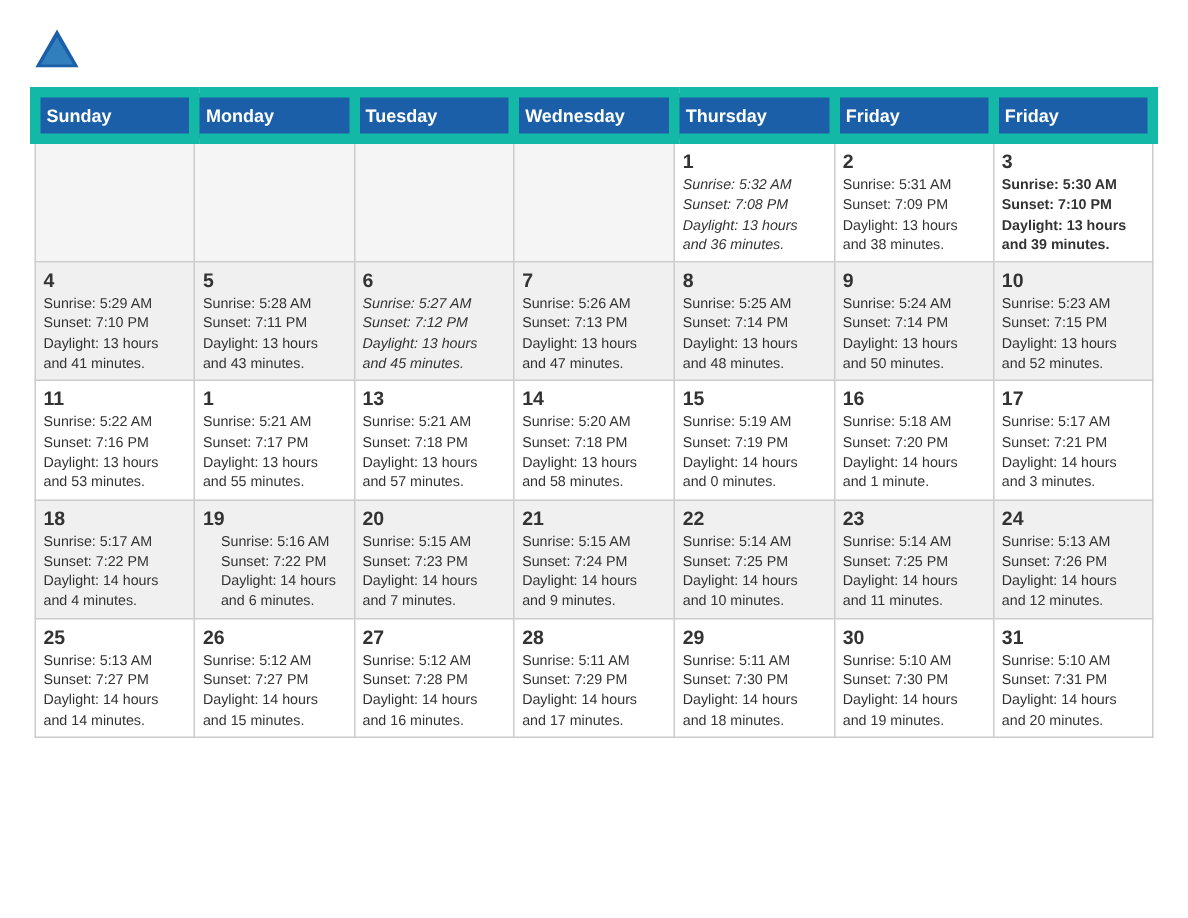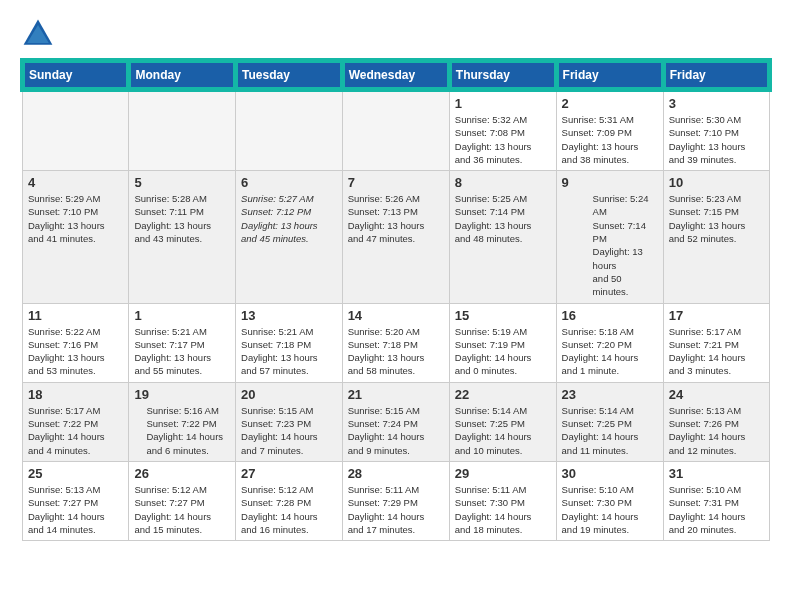--- a/index.html
+++ b/index.html
@@ -57,21 +57,21 @@
       border-collapse: collapse;
       margin-top: 4px;
     }
     .calendar th {
       background: #1a5fa8;
       color: #fff;
       font-size: 12px;
       font-weight: bold;
       padding: 5px 4px;
       text-align: left;
-      border: 5px solid #14b8a6;
+      border: 7px solid #14b8a6;
     }
     .calendar td {
       border: 1px solid #ccc;
       vertical-align: top;
       padding: 4px 5px;
       width: 108px;
       min-height: 80px;
       font-size: 10px;
       color: #333;
       background: #fff;
@@ -127,35 +127,35 @@
       </tr>
   </thead>
   <tbody id="calendar-body">
   <tr>
         <td class="empty"></td>
         <td class="empty"></td>
         <td class="empty"></td>
         <td class="empty"></td>
         <td>
           <div class="day-number">1</div>
-          <div class="day-info" style="white-space: pre-line;">Sunrise: 5:32 AM
+          <div class="day-info" style="white-space: pre-line; font-style: italic;">Sunrise: 5:32 AM
 Sunset: 7:08 PM
 Daylight: 13 hours
 and 36 minutes.</div>
         </td>
         <td>
           <div class="day-number">2</div>
           <div class="day-info" style="white-space: pre-line;">Sunrise: 5:31 AM
 Sunset: 7:09 PM
 Daylight: 13 hours
 and 38 minutes.</div>
         </td>
         <td>
           <div class="day-number">3</div>
-          <div class="day-info" style="white-space: pre-line;">Sunrise: 5:30 AM
+          <div class="day-info" style="white-space: pre-line; font-weight: bold;">Sunrise: 5:30 AM
 Sunset: 7:10 PM
 Daylight: 13 hours
 and 39 minutes.</div>
         </td>
       </tr>
       <tr class="row-shaded">
         <td>
           <div class="day-number">4</div>
           <div class="day-info" style="white-space: pre-line;">Sunrise: 5:29 AM
 Sunset: 7:10 PM
@@ -185,21 +185,21 @@
         </td>
         <td>
           <div class="day-number">8</div>
           <div class="day-info" style="white-space: pre-line;">Sunrise: 5:25 AM
 Sunset: 7:14 PM
 Daylight: 13 hours
 and 48 minutes.</div>
         </td>
         <td>
           <div class="day-number">9</div>
-          <div class="day-info" style="white-space: pre-line; margin-left: 31px;">Sunrise: 5:24 AM
+          <div class="day-info" style="white-space: pre-line;">Sunrise: 5:24 AM
 Sunset: 7:14 PM
 Daylight: 13 hours
 and 50 minutes.</div>
         </td>
         <td>
           <div class="day-number">10</div>
           <div class="day-info" style="white-space: pre-line;">Sunrise: 5:23 AM
 Sunset: 7:15 PM
 Daylight: 13 hours
 and 52 minutes.</div>

